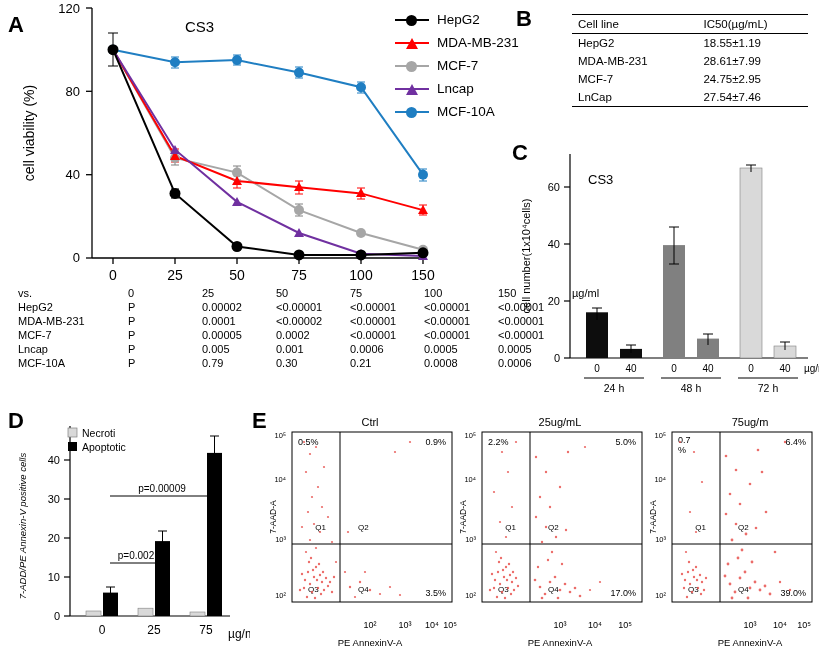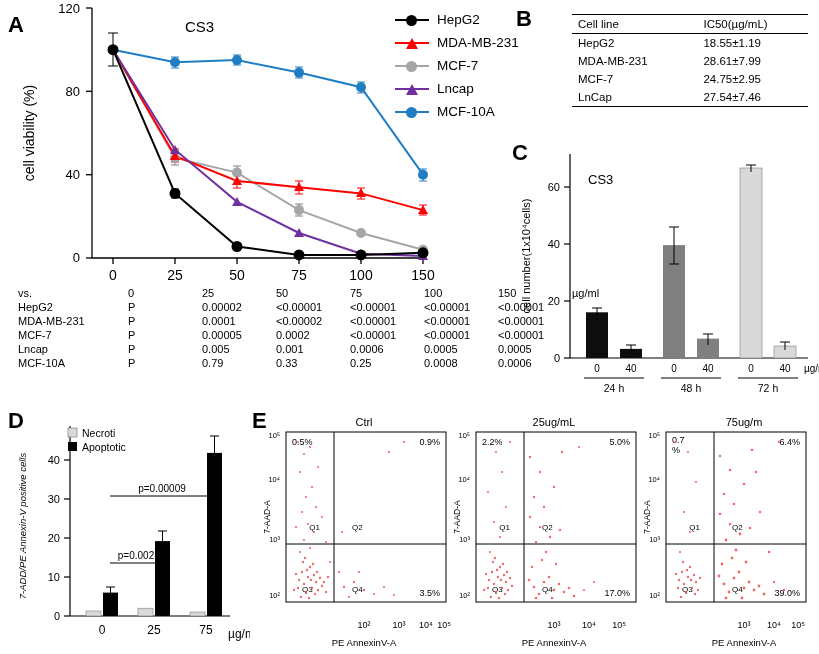--- a/index.html
+++ b/index.html
@@ -259,22 +259,22 @@
     <td>0.001</td>
     <td>0.0006</td>
     <td>0.0005</td>
     <td>0.0005</td>
     <td></td>
   </tr>
   <tr>
     <td>MCF-10A</td>
     <td>P</td>
     <td>0.79</td>
-    <td>0.33</td>
-    <td>0.25</td>
+    <td>0.30</td>
+    <td>0.21</td>
     <td>0.0008</td>
     <td>0.0006</td>
     <td></td>
   </tr>
 </tbody>
   </table>
 
 <table id="tableB">
   <tbody>
       <tr class="hdr">
@@ -408,21 +408,21 @@
     <line x1="110" y1="155" x2="162" y2="155" stroke="#000" stroke-width="1"></line>
     <text x="136" y="151" font-size="10" text-anchor="middle" font-family="Liberation Sans, sans-serif">p=0.002</text>
 
     <text x="102" y="226" font-size="12" text-anchor="middle" font-family="Liberation Sans, sans-serif">0</text>
     <text x="154" y="226" font-size="12" text-anchor="middle" font-family="Liberation Sans, sans-serif">25</text>
     <text x="206" y="226" font-size="12" text-anchor="middle" font-family="Liberation Sans, sans-serif">75</text>
     <text x="228" y="230" font-size="12" text-anchor="start" font-family="Liberation Sans, sans-serif">µg/ml</text>
   </svg>
 </div>
 
-<div class="abs" style="left:244px;top:412px;width:564px;height:242px;">
+<div class="abs" style="left:250px;top:412px;width:564px;height:242px;">
   <svg width="564" height="242" viewBox="0 0 564 242">
     <defs>
       <g id="dots"></g>
     </defs>
 
     <text x="120" y="14" font-size="11" text-anchor="middle" font-family="Liberation Sans, sans-serif">Ctrl</text>
     <rect x="42" y="20" width="160" height="170" fill="none" stroke="#000" stroke-width="1"></rect>
     <line x1="90" y1="20" x2="90" y2="190" stroke="#000" stroke-width="1"></line>
     <line x1="42" y1="132" x2="202" y2="132" stroke="#000" stroke-width="1"></line>
     <text x="48" y="33" font-size="9" font-family="Liberation Sans, sans-serif">0.5%</text>

